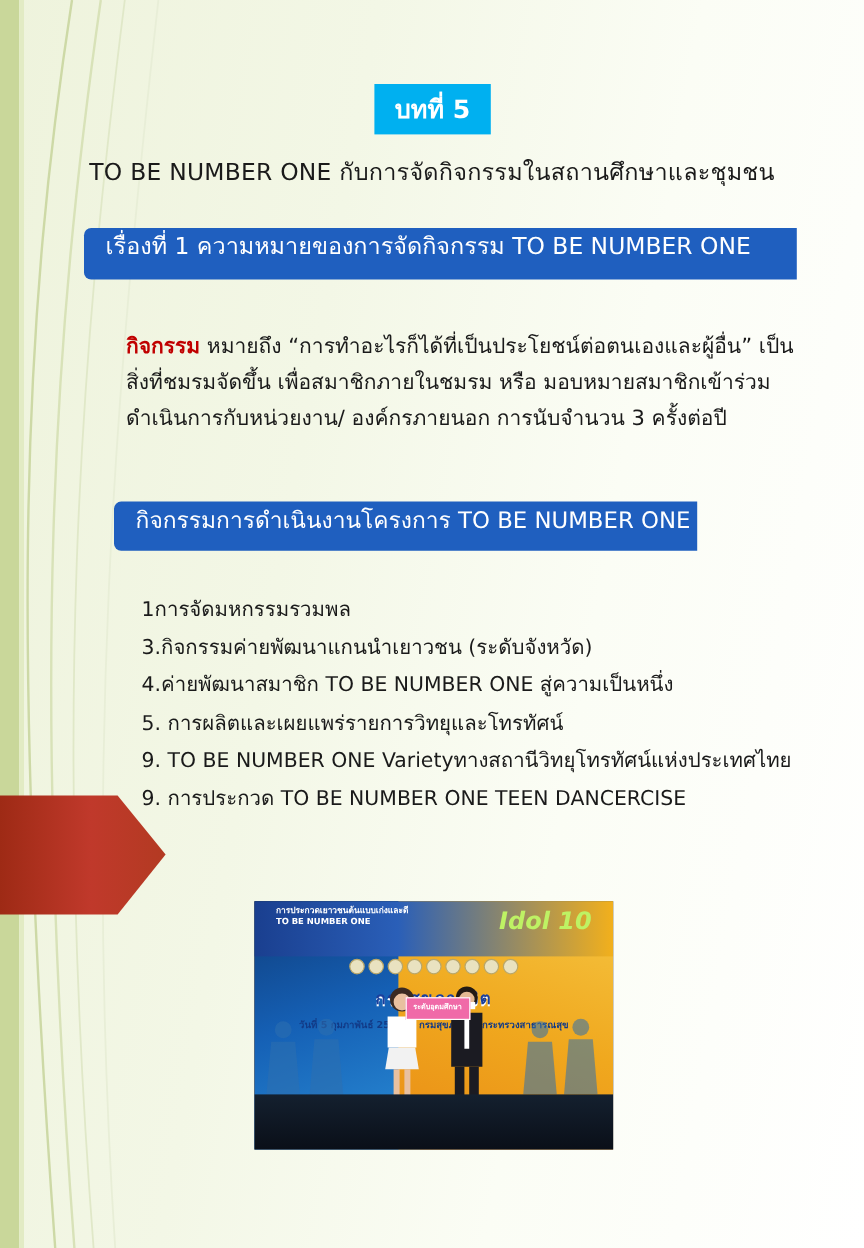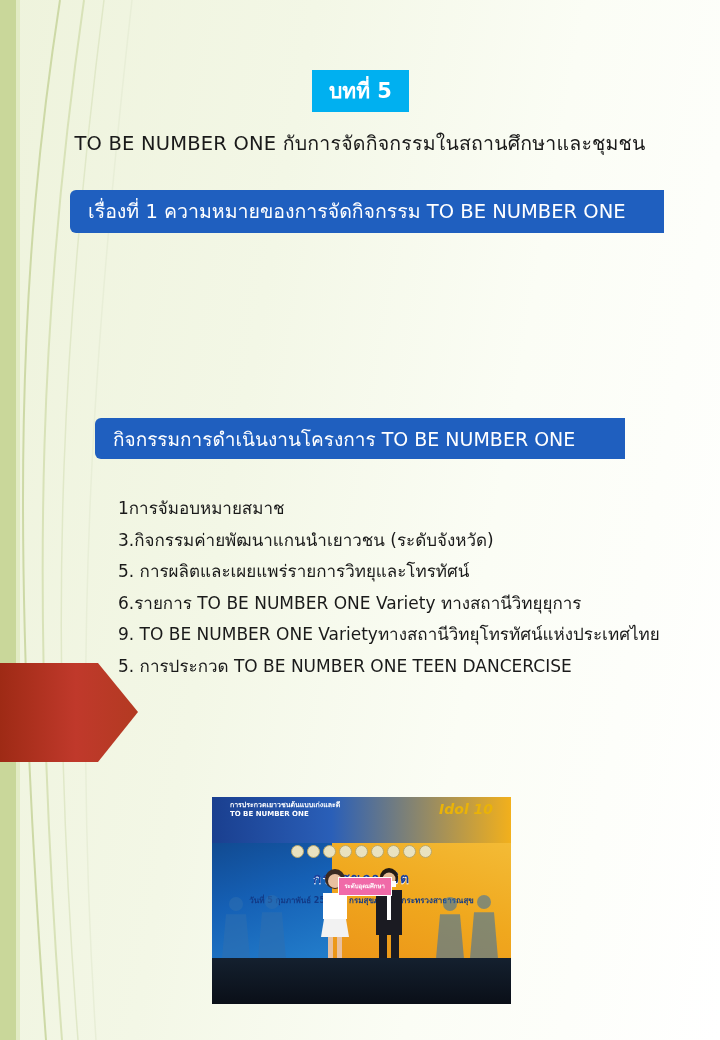--- a/index.html
+++ b/index.html
@@ -84,38 +84,38 @@
     font-size: 19.5px;
     color: #1a1a1a;
     letter-spacing: 0.2px;
   }
 
   .band {
     position: absolute;
     background: #1f5fbf;
     color: #ffffff;
     display: flex;
-    align-items: center;
+    align-items: flex-start;
     padding-left: 18px;
     box-sizing: border-box;
   }
   .band-1 {
     left: 70px;
     top: 190px;
     width: 594px;
     height: 43px;
     background: #1f5fbf;
     border-top-left-radius: 6px;
     border-bottom-left-radius: 6px;
     font-size: 19.5px;
   }
   .band-2 {
     left: 95px;
     top: 418px;
-    width: 530px;
+    width: 486px;
     height: 41px;
     background: #1f5fbf;
     border-top-left-radius: 6px;
     border-bottom-left-radius: 6px;
     font-size: 19px;
   }
 
   .para {
     position: absolute;
     left: 105px;
@@ -140,21 +140,21 @@
     color: #1a1a1a;
   }
   .list div {
     white-space: nowrap;
   }
 
   
   .photo-frame {
     position: absolute;
     left: 212px;
-    top: 797px;
+    top: 751px;
     width: 299px;
     height: 207px;
     background: #0b1020;
     overflow: hidden;
   }
   .photo-inner { position: absolute; inset: 0; }
   .ph-bg-left {
     position: absolute; left: 0; top: 0; width: 46%; height: 100%;
     background: linear-gradient(160deg, #0f3c7a 0%, #1560b5 45%, #2b8fd8 100%);
   }
@@ -164,21 +164,21 @@
   }
   .ph-band {
     position: absolute; left: 0; top: 0; width: 100%; height: 22%;
     background: linear-gradient(90deg, #1a3f8f 0%, #2a5fb8 40%, #f2b01c 100%);
   }
   .ph-band-txt {
     position: absolute; left: 6%; top: 2%; font-size: 7px; color: #fff; font-weight: bold;
     line-height: 9px;
   }
   .ph-idol {
-    position: absolute; right: 6%; top: 2%; font-size: 14px; color: #eab308;
+    position: absolute; right: 6%; top: 2%; font-size: 20px; color: #bef264;
     font-weight: bold; font-style: italic;
   }
   .ph-logos {
     position: absolute; left: 8%; top: 22%; width: 84%; height: 9%;
     display: flex; gap: 3px; align-items: center; justify-content: center;
   }
   .ph-logos i {
     display: block; width: 11px; height: 11px; border-radius: 50%;
     background: #e9e2c0; border: 1px solid #b9a76a;
   }
@@ -241,32 +241,35 @@
   <div class="chapter-badge">
     <span>บทที่ 5</span>
   </div>
 
   <div class="main-title">TO BE NUMBER ONE กับการจัดกิจกรรมในสถานศึกษาและชุมชน</div>
 
   <div class="band band-1">
     <span>เรื่องที่ 1 ความหมายของการจัดกิจกรรม TO BE NUMBER ONE</span>
   </div>
 
+  <div class="para">
+    <span class="kw">กิจกรรม</span><span> หมายถึง “การทำอะไรก็ได้ที่เป็นประโยชน์ต่อตนเองและผู้อื่น” เป็นสิ่งที่ชมรมจัดขึ้น เพื่อสมาชิกภายในชมรม หรือ มอบหมายสมาชิกเข้าร่วมดำเนินการกับหน่วยงาน/ องค์กรภายนอก การนับจำนวน 3 ครั้งต่อปี</span>
+  </div>
 
   <div class="band band-2">
     <span>กิจกรรมการดำเนินงานโครงการ TO BE NUMBER ONE</span>
   </div>
 
   <div class="list">
-    <div>1การจัมอบหมายสมาช</div>
+    <div>1การจัดมหกรรมรวมพล</div>
     <div>3.กิจกรรมค่ายพัฒนาแกนนำเยาวชน (ระดับจังหวัด)</div>
+    <div>4.ค่ายพัฒนาสมาชิก TO BE NUMBER ONE สู่ความเป็นหนึ่ง</div>
     <div>5. การผลิตและเผยแพร่รายการวิทยุและโทรทัศน์</div>
-    <div>6.รายการ TO BE NUMBER ONE Variety ทางสถานีวิทยุยุการ</div>
     <div>9.  TO BE NUMBER ONE Varietyทางสถานีวิทยุโทรทัศน์แห่งประเทศไทย</div>
-    <div>5. การประกวด TO BE NUMBER ONE TEEN DANCERCISE</div>
+    <div>9. การประกวด TO BE NUMBER ONE TEEN DANCERCISE</div>
   </div>
 
   <div class="photo-frame">
     <div class="photo-inner">
       <div class="ph-bg-left"></div>
       <div class="ph-bg-right"></div>
       <div class="ph-band"></div>
       <div class="ph-band-txt">
         <div>การประกวดเยาวชนต้นแบบเก่งและดี</div>
         <div>TO BE NUMBER ONE</div>

